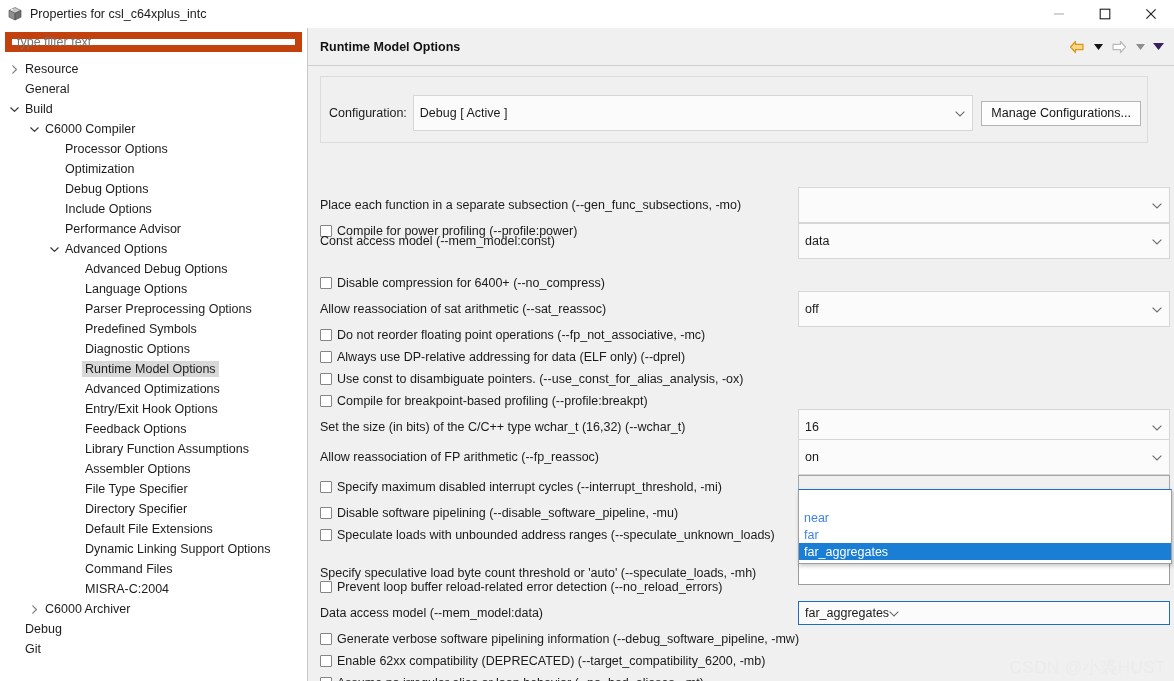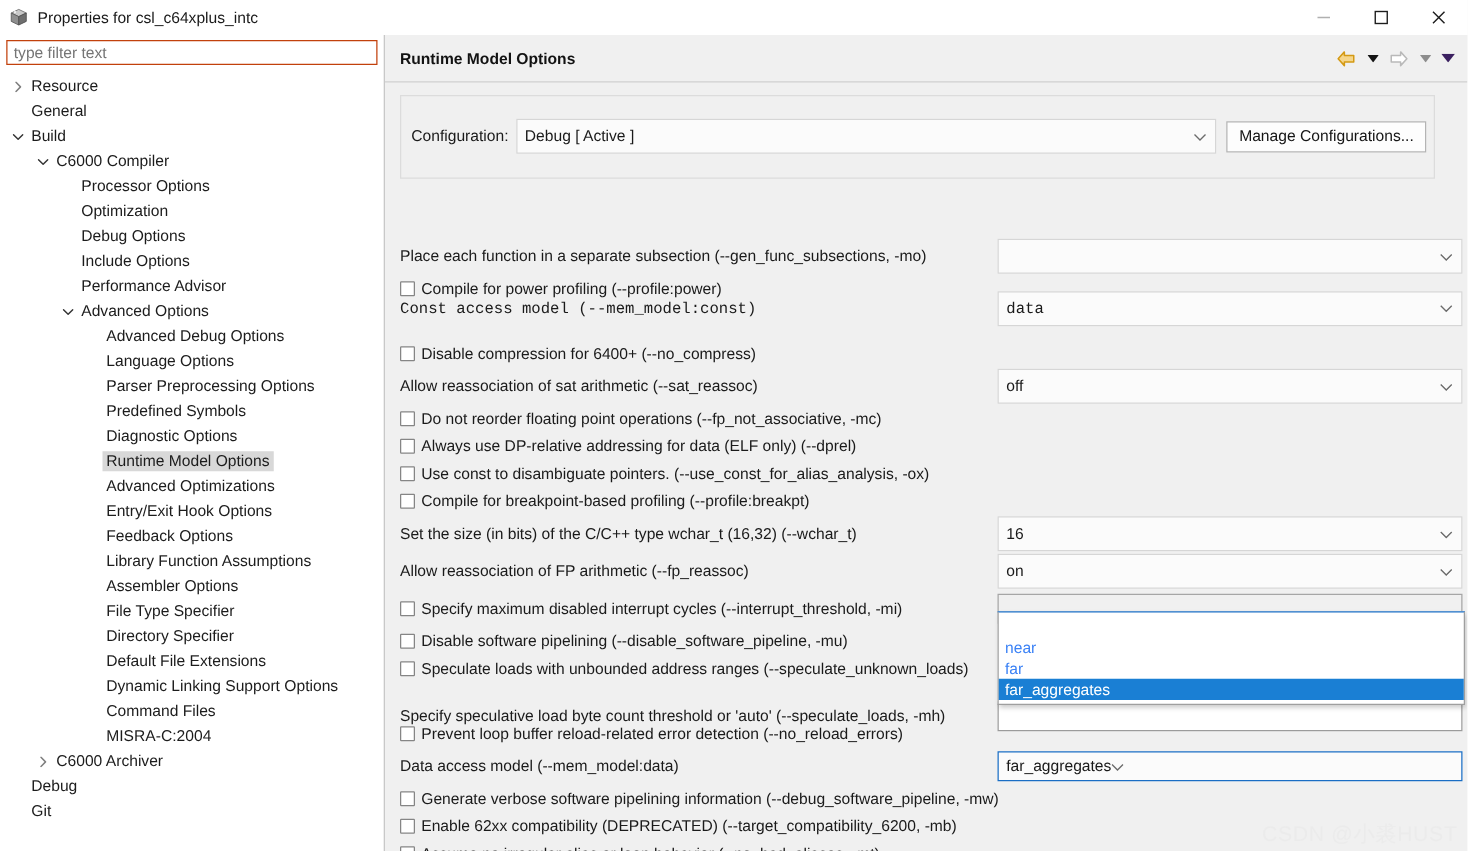--- a/index.html
+++ b/index.html
@@ -52,21 +52,21 @@
   }
   .left-pane {
     width: 307px;
     flex: 0 0 307px;
     background: #ffffff;
     position: relative;
   }
   .filter-box {
     margin: 4px 5px 0 5px;
     height: 20px;
-    border: 1px solid #c2410c;
+    border: 7px solid #c2410c;
     background: #ffffff;
     display: flex;
     align-items: center;
     padding-left: 5px;
     box-sizing: border-box;
   }
   .filter-box .ph {
     color: #757575;
     font-size: 12.5px;
   }
@@ -143,21 +143,21 @@
     font-size: 12.5px;
     color: #1a1a1a;
     margin-right: 6px;
     white-space: nowrap;
   }
   .combo {
     position: relative;
     box-sizing: border-box;
     background: #fbfbfb;
     border: 1px solid #d6d6d6;
-    height: 28px;
+    height: 36px;
     display: flex;
     align-items: center;
     padding-left: 6px;
     font-size: 12.5px;
     color: #1a1a1a;
     white-space: nowrap;
   }
   .combo .chev {
     position: absolute;
     right: 7px; top: 50%;
@@ -552,21 +552,21 @@
                 </svg></span>
             </div>
           </div>
         </div>
         <div class="opt-row" style="top: 60px;">
           <div class="opt-text">
             <span class="cbx"></span>
             <span>Compile for power profiling (--profile:power)</span>
           </div>
         </div>
-        <div class="opt-row" style="top: 76px; font-family: Liberation Mono, monospace;">
+        <div class="opt-row" style="top: 70px;">
           <div class="opt-text">
             <span>Const access model (--mem_model:const)</span>
           </div>
           <div class="field">
             <div class="combo">
               <span>data</span>
               <span class="chev"><svg width="10" height="6" viewBox="0 0 10 6">
                   <polyline points="0.6,0.6 5,5 9.4,0.6" fill="none" stroke="#6b6b6b" stroke-width="1.1"></polyline>
                 </svg></span>
             </div>

